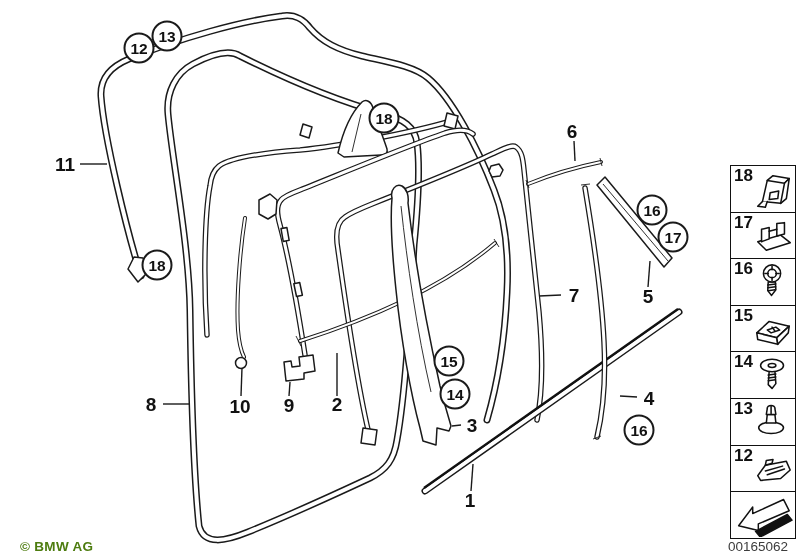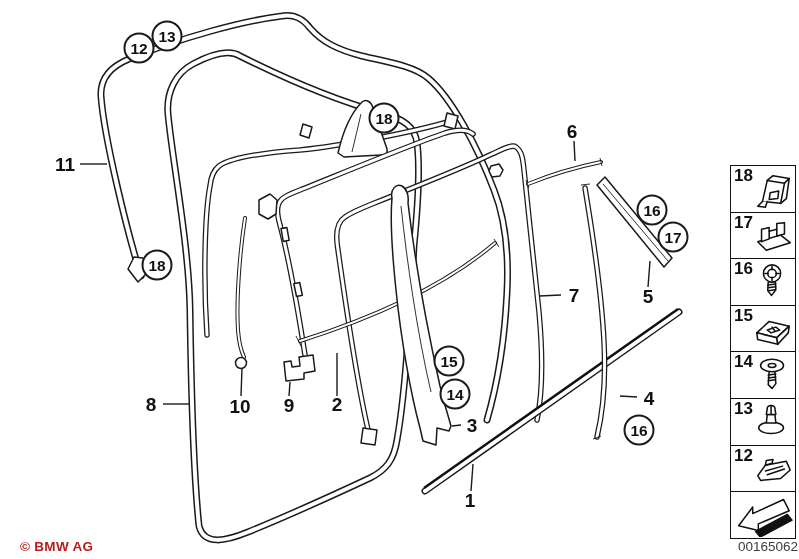--- a/index.html
+++ b/index.html
@@ -22,22 +22,22 @@
   
   .legend{position:absolute;left:730px;top:165px;width:66px;height:374px;display:flex;flex-direction:column;}
   .cell{position:relative;flex:1;border:1.3px solid #111;margin-top:-1.3px;background:#fff;box-sizing:border-box;}
   .cell:first-child{margin-top:0;}
   .cell .num{position:absolute;left:3px;top:1px;font-size:17px;font-weight:bold;color:#111;line-height:1.1;}
   .cell svg.ic{position:absolute;right:1px;bottom:1px;width:42px;height:42px;}
   .ic path,.ic circle,.ic ellipse{fill:#fff;stroke:#111;stroke-width:1.6;stroke-linejoin:round;stroke-linecap:round;}
   .ic .ln{fill:none;}
   .ic .dark{fill:#111;stroke:#111;}
 
-  .copyright{position:absolute;left:20px;top:539px;font-size:13.5px;font-weight:bold;color:#b91c1c;letter-spacing:0.3px;}
-  .partnumber{position:absolute;left:728px;top:539px;width:70px;text-align:right;font-size:13.5px;color:#3c3c3c;}
+  .copyright{position:absolute;left:20px;top:539px;font-size:13.5px;font-weight:bold;color:#4d7c0f;letter-spacing:0.3px;}
+  .partnumber{position:absolute;left:728px;top:539px;width:70px;text-align:left;font-size:13.5px;color:#3c3c3c;}
 </style>
 </head>
 <body>
 
 <div class="page">
 
   <svg class="diagram" viewBox="0 0 799 559">
 
     <g>
       <path class="to" d="M141,276 C128,235 104,138 101,96 C100,78 112,66 129,59 C180,38 242,21 282,16 C295,14 303,19 310,28 C322,42 338,50 362,56 C388,62 414,66 428,78 C452,98 478,148 494,190 C505,218 509,252 507,292 C505,335 498,382 487,420"></path>

